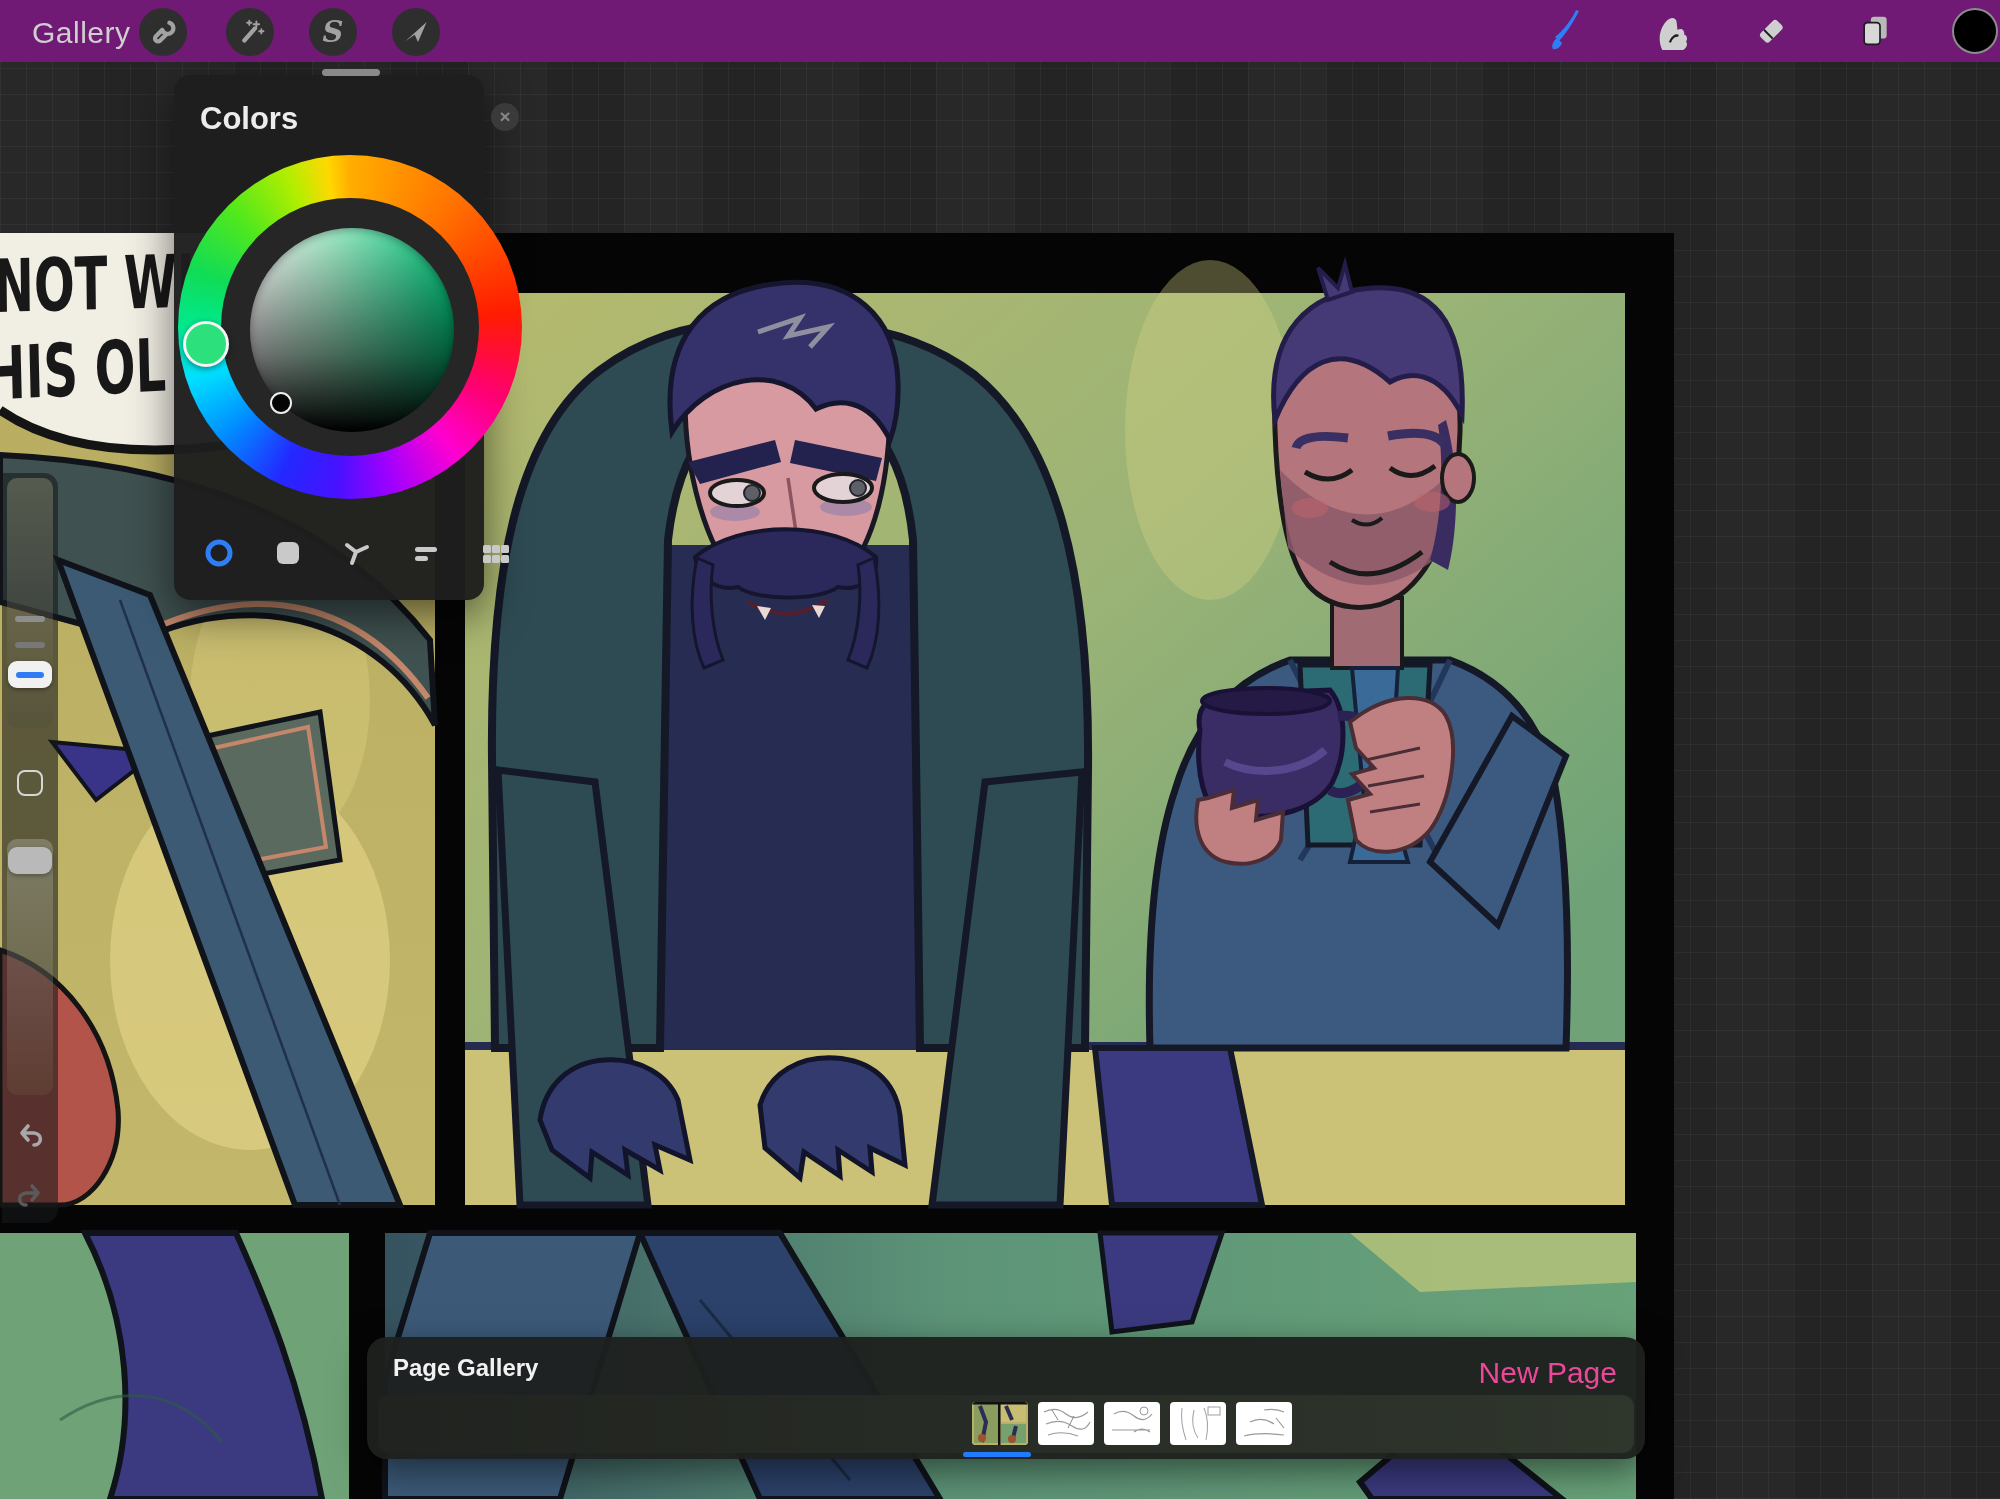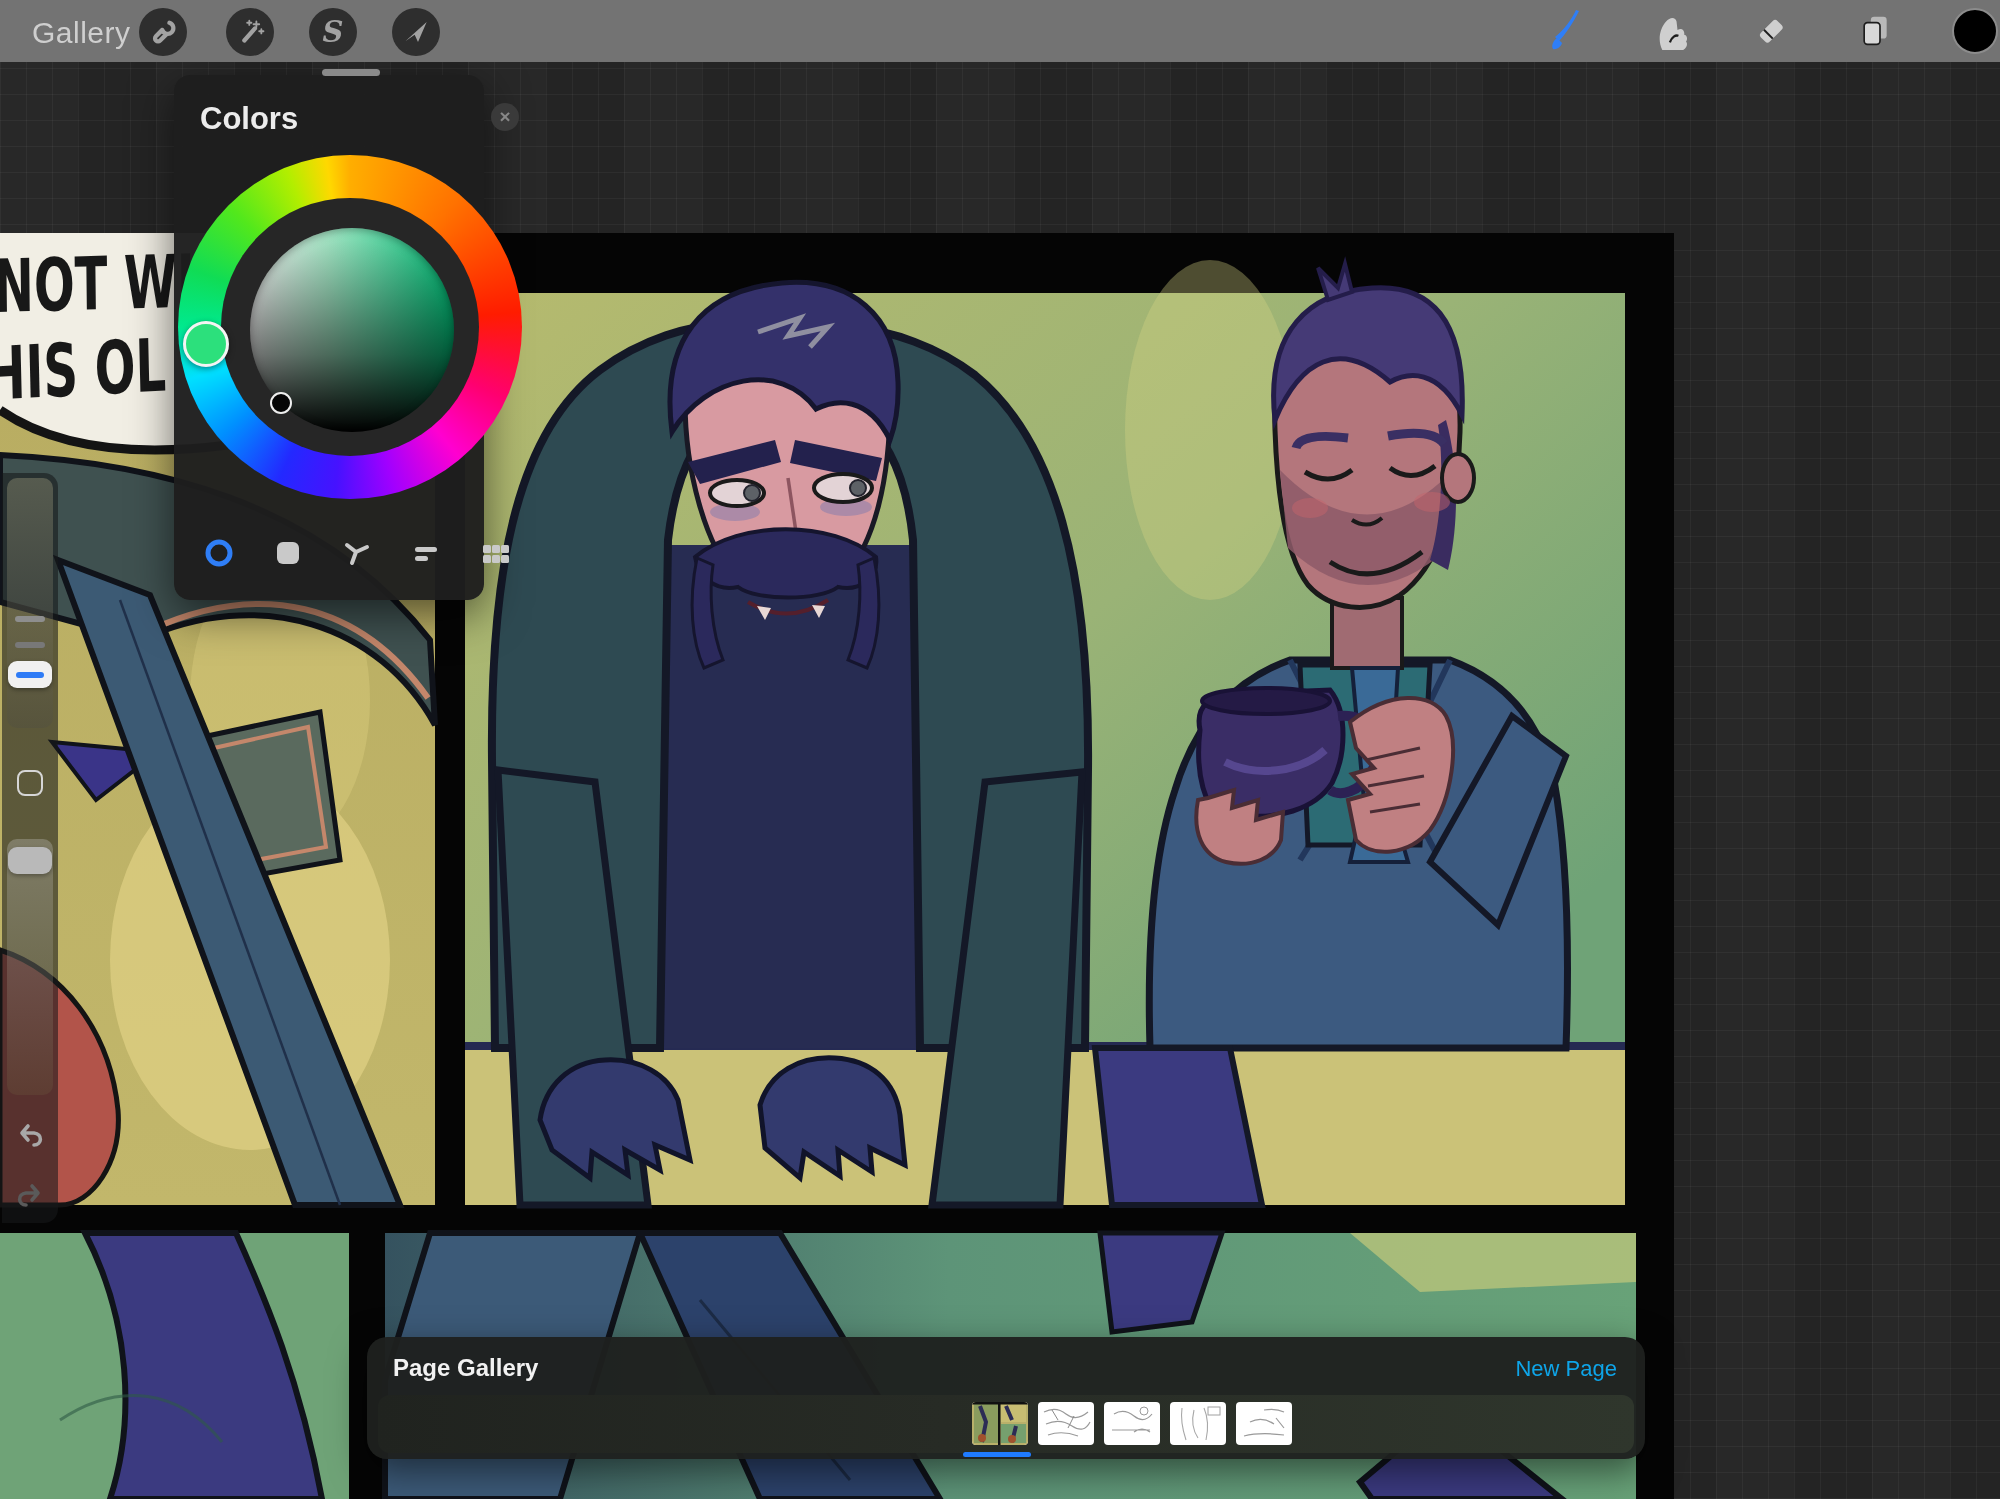--- a/index.html
+++ b/index.html
@@ -11,21 +11,21 @@
       repeating-linear-gradient(0deg, rgba(255,255,255,0.045) 0 1px, transparent 1px 26px),
       repeating-linear-gradient(90deg, rgba(255,255,255,0.045) 0 1px, transparent 1px 26px),
       repeating-linear-gradient(90deg, rgba(255,255,255,0.015) 0 78px, rgba(0,0,0,0.03) 78px 156px);
     position:relative;
   }
   .abs { position:absolute; }
 
   
   #topbar {
     left:0; top:0; width:2000px; height:62px;
-    background:#737373;
+    background:#701a75;
     display:flex; align-items:center;
     z-index:40;
   }
   #gallery-label { position:absolute; left:32px; top:16px; color:#cfcfcf; font-size:30px; letter-spacing:.5px; cursor:default; }
   .tool-circle {
     position:absolute; top:8px; width:48px; height:48px; border-radius:50%;
     background:#2e2e2e; display:flex; align-items:center; justify-content:center;
   }
   .rt-icon { position:absolute; top:7px; width:48px; height:48px; display:flex; align-items:center; justify-content:center; }
 
@@ -110,21 +110,21 @@
   #redo-button { position:absolute; left:12px; top:708px; width:32px; height:30px; }
 
   
   #page-assist {
     left:367px; top:1337px; width:1278px; height:122px;
     background:rgba(30,32,30,0.96); border-radius:20px;
     box-shadow:0 12px 36px rgba(0,0,0,0.5);
     z-index:25;
   }
   #pa-title { position:absolute; left:26px; top:17px; color:#f2f2f2; font-size:24px; font-weight:bold; }
-  #pa-new-page { position:absolute; right:28px; top:19px; color:#0ea5e9; font-size:22px; }
+  #pa-new-page { position:absolute; right:28px; top:19px; color:#ec4899; font-size:30px; }
   #pa-strip {
     position:absolute; left:11px; top:58px; width:1256px; height:58px; border-radius:12px;
     background:linear-gradient(90deg, #20231f 0%, #272b25 45%, #2f362c 100%);
   }
   .pa-thumb {
     position:absolute; top:65px; width:56px; height:43px; border-radius:4px;
     background:#ffffff; overflow:hidden;
   }
   #pa-underline { position:absolute; left:596px; top:115px; width:68px; height:5px; border-radius:2.5px; background:#1f7bff; }
 

